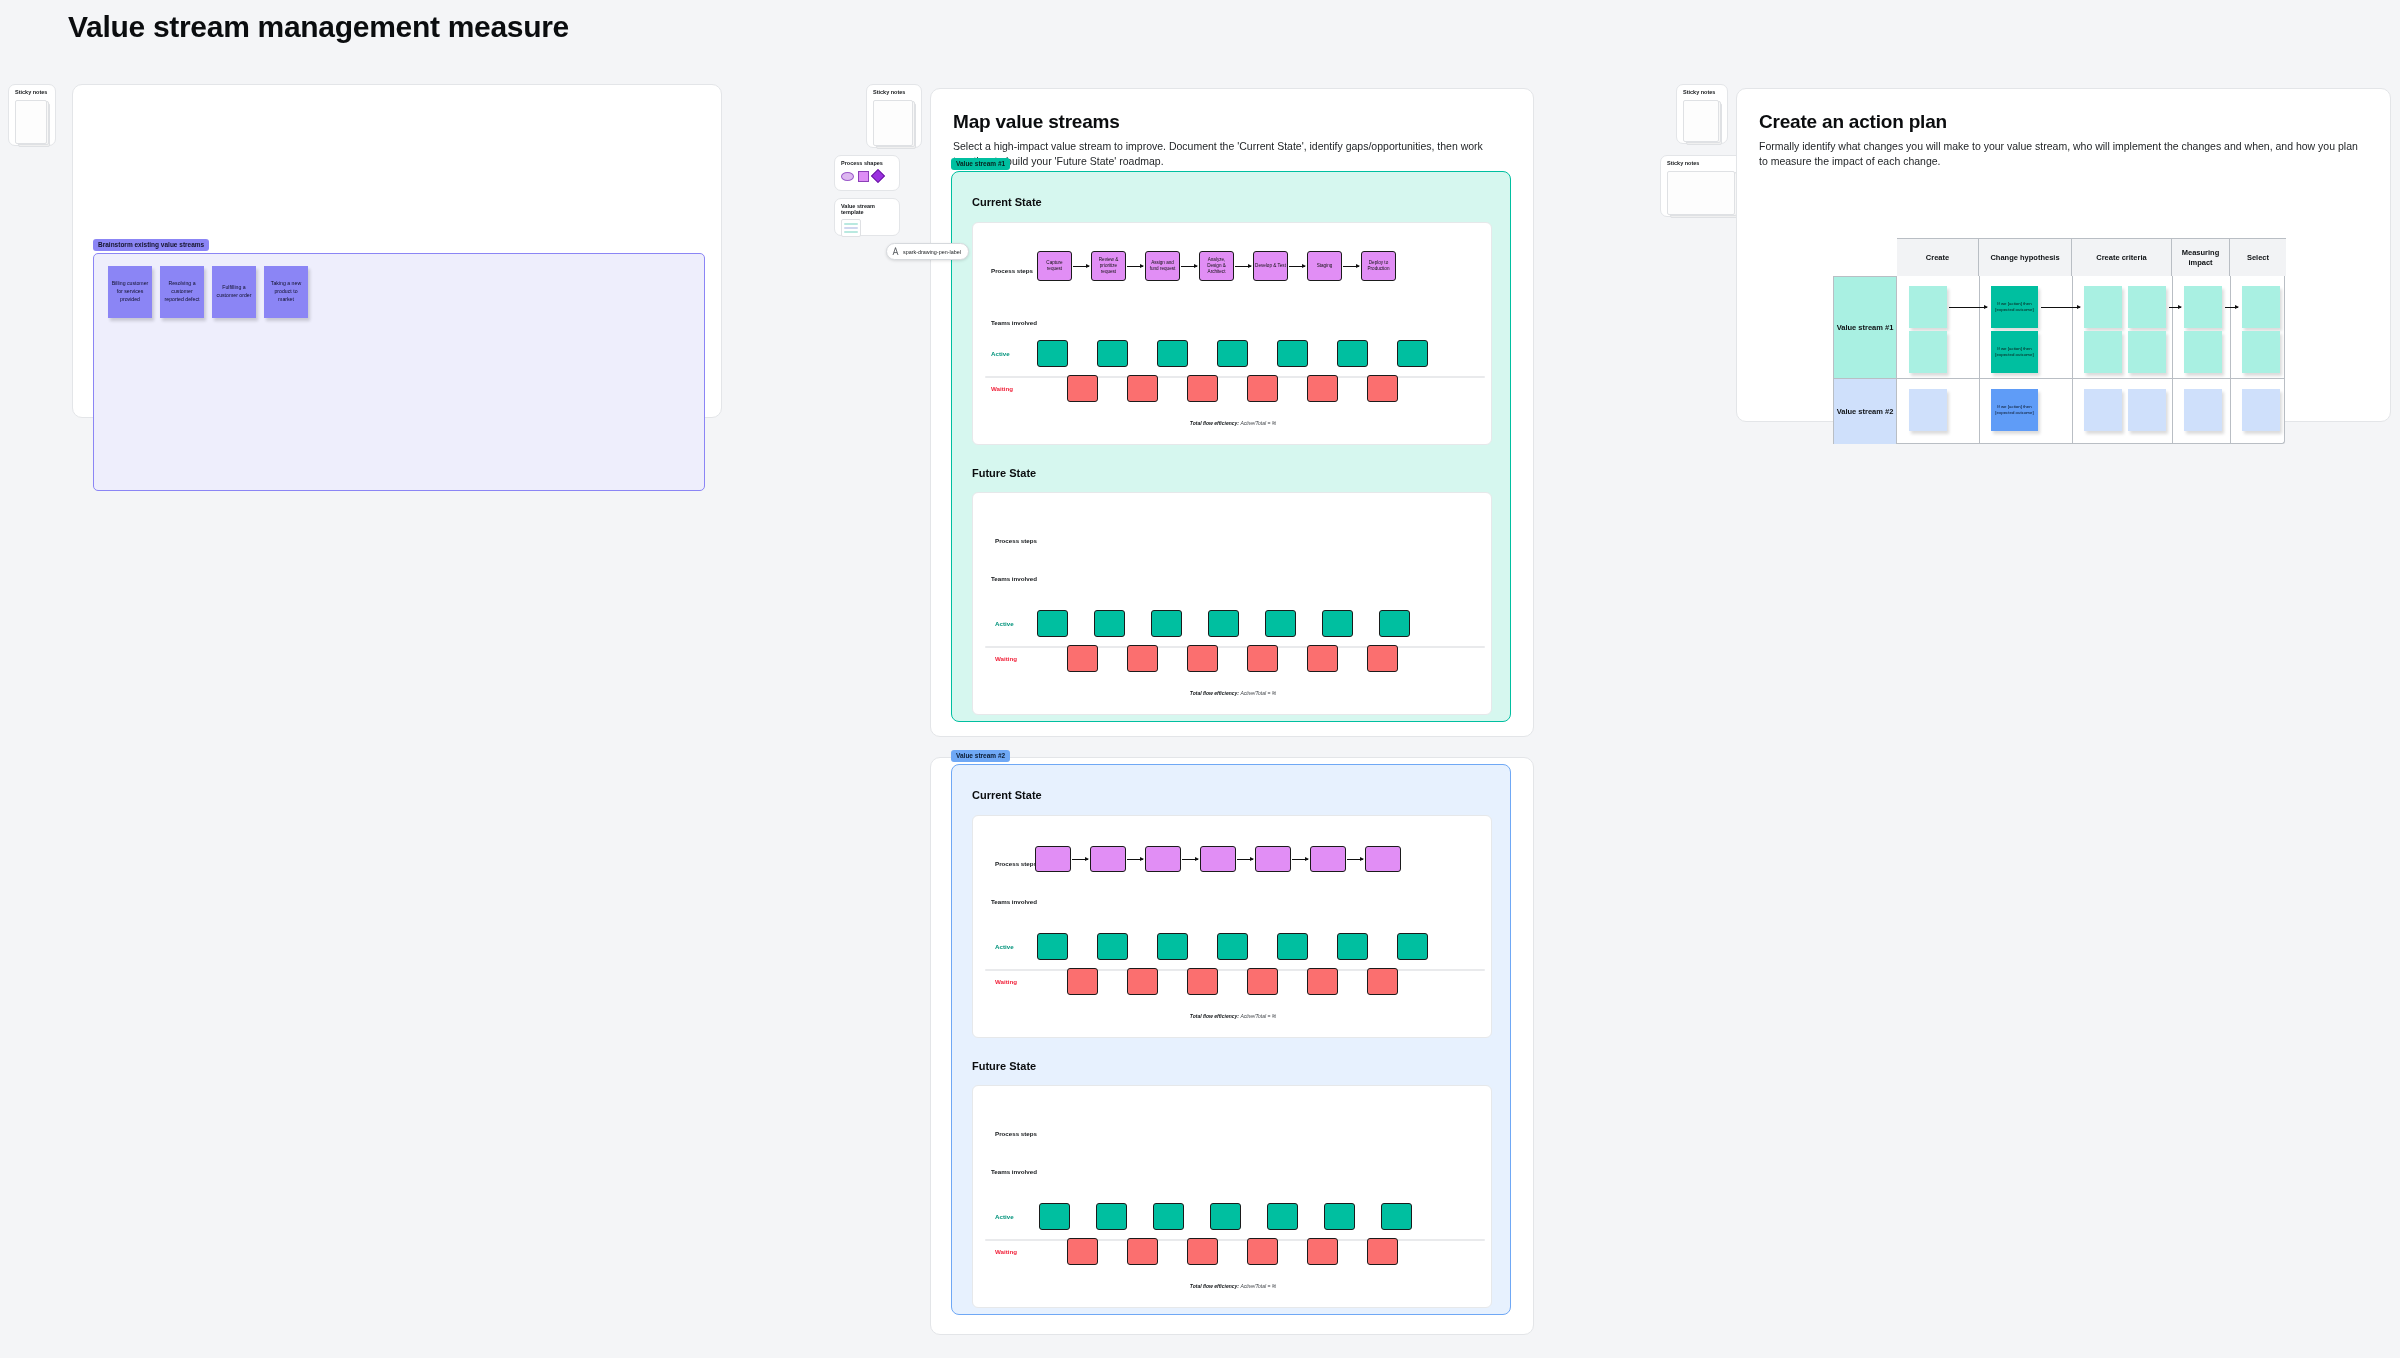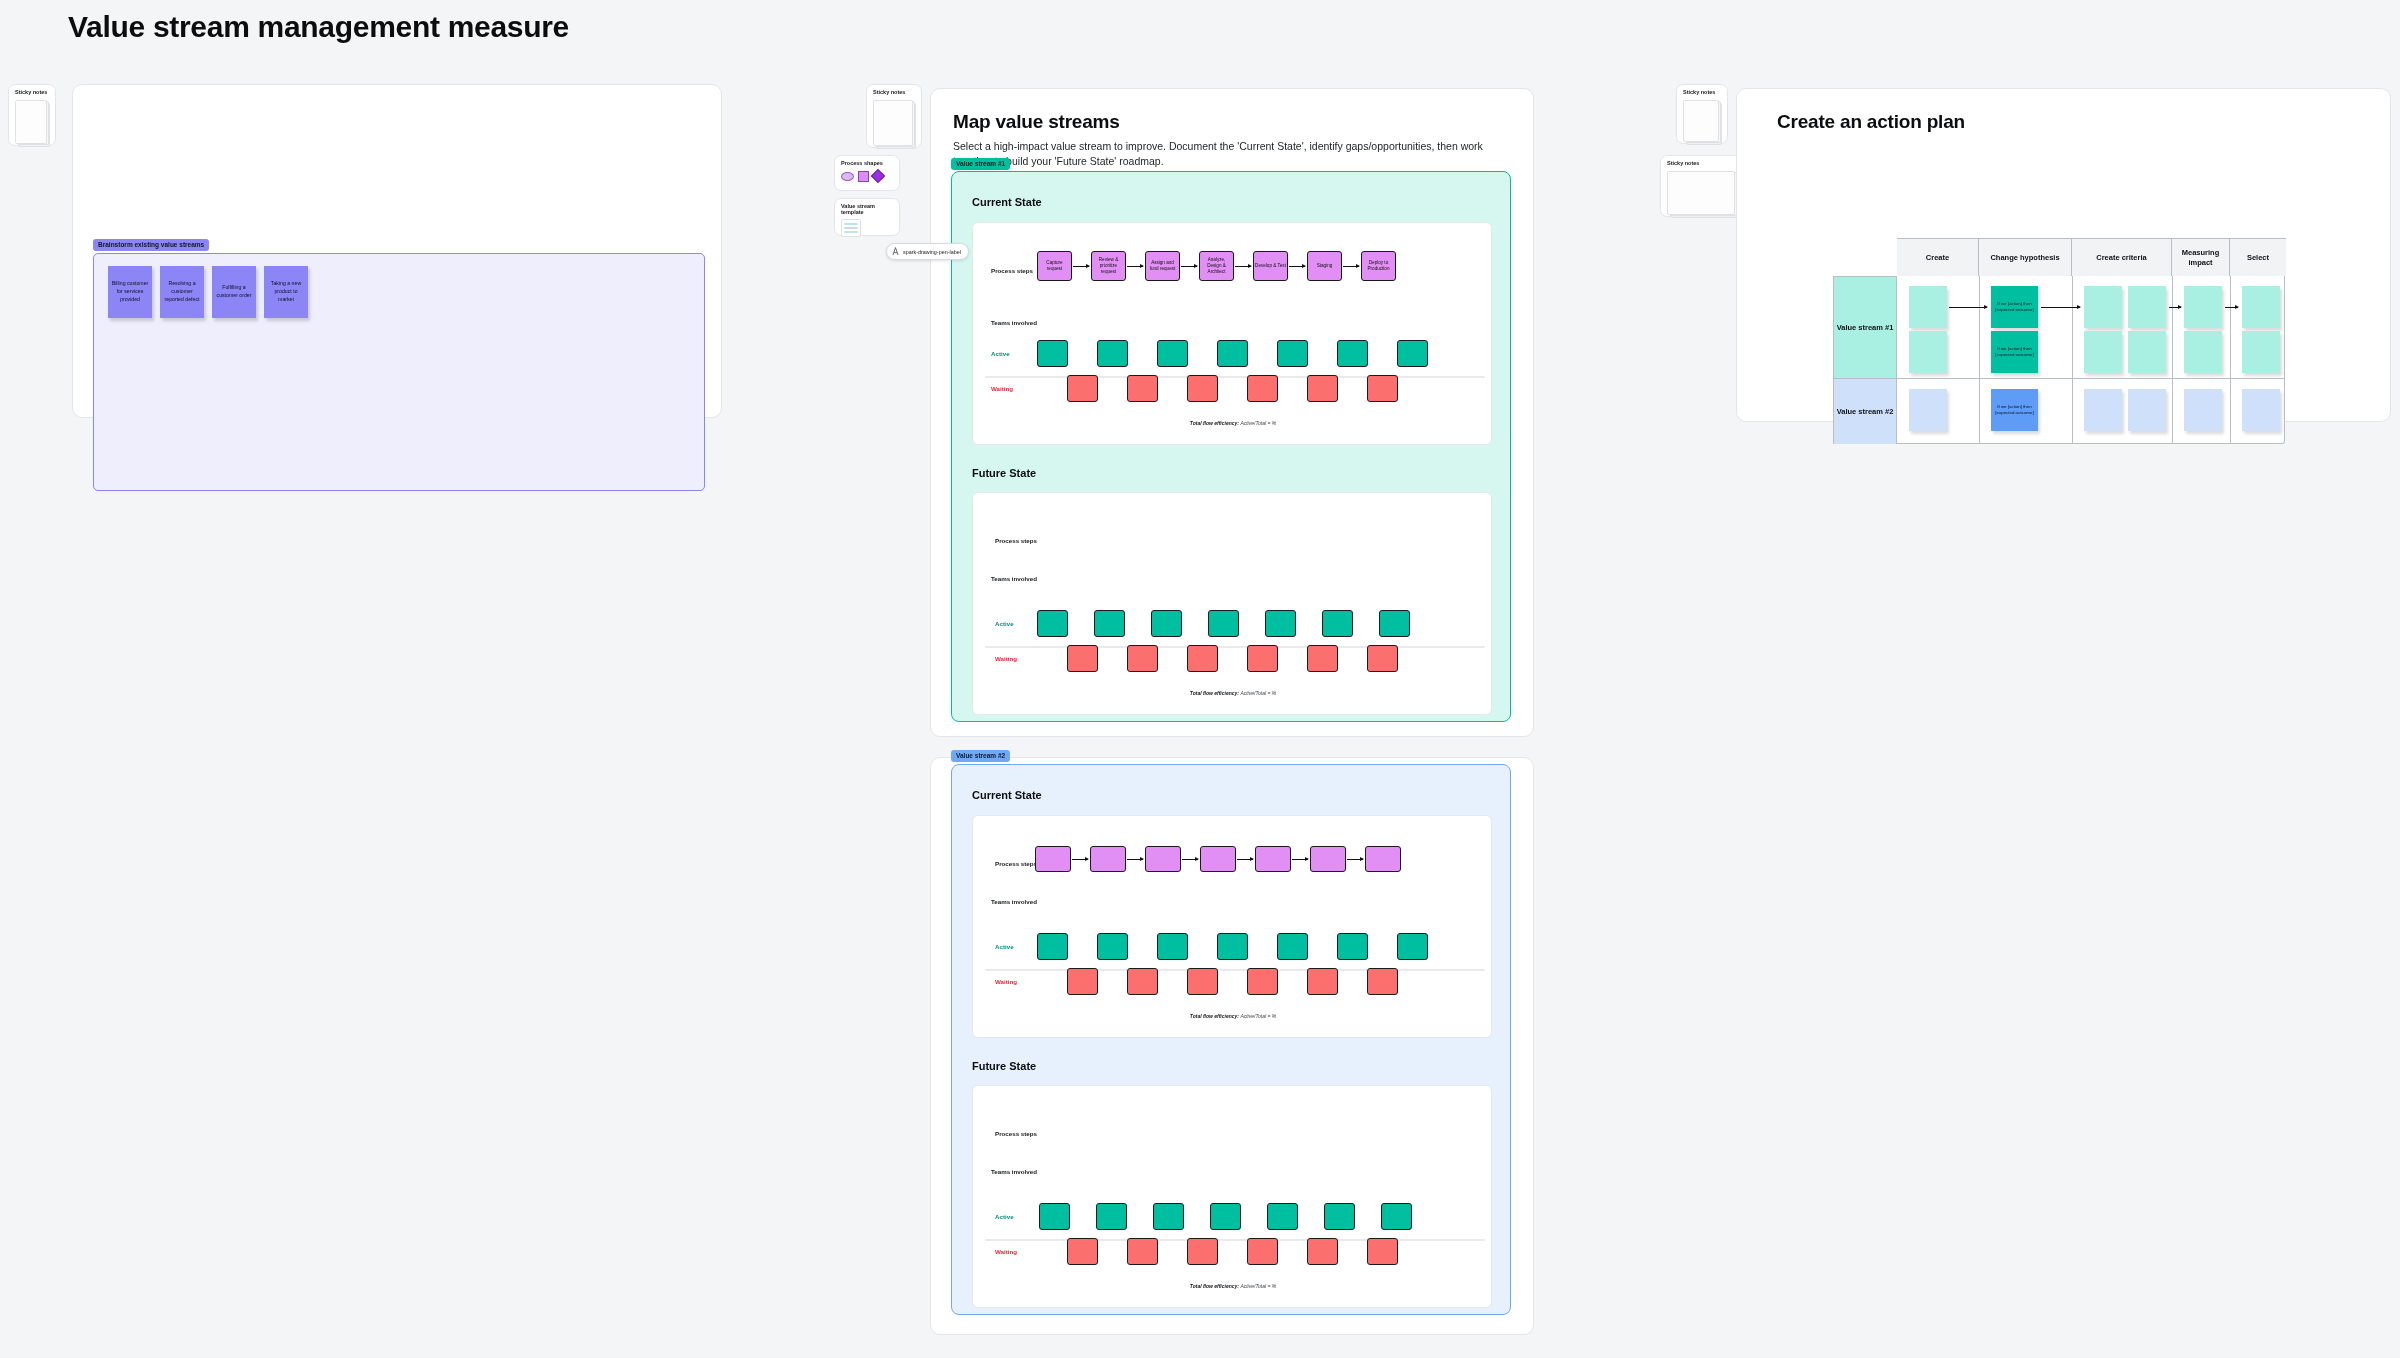--- a/index.html
+++ b/index.html
@@ -409,22 +409,23 @@
   <div class="mini-panel" style="left:1660px; top:155px; width:84px; height:62px;">
     <div class="mini-panel-label">Sticky notes</div>
     <div class="sticky-stack" style="height:44px;">
       <div class="sheet s1"></div>
         <div class="sheet s2"></div>
         <div class="sheet s3"></div>
     </div>
   </div>
 
   <div class="frame" style="left:1736px; top:88px; width:655px; height:334px;">
-    <div style="position:absolute;left:40px;top:22px;width:610px;">
+    <div style="position:absolute;left:22px;top:22px;width:610px;">
       <div class="frame-title">Create an action plan</div>
+      <div class="frame-desc">Formally identify what changes you will make to your value stream, who will implement the changes and when, and how you plan to measure the impact of each change.</div>
     </div>
 
     <div class="ap-table" style="left:96px; top:150px; width:452px; height:205px; border-left:none; border-top:none;">
 
       <div class="ap-head" style="left:64px;  top:-1px; width:82px;  height:38px; border-top:1px solid #b9bec4;">Create</div>
       <div class="ap-head" style="left:146px; top:-1px; width:93px;  height:38px; border-top:1px solid #b9bec4;">Change hypothesis</div>
       <div class="ap-head" style="left:239px; top:-1px; width:100px; height:38px; border-top:1px solid #b9bec4;">Create criteria</div>
       <div class="ap-head" style="left:339px; top:-1px; width:58px;  height:38px; border-top:1px solid #b9bec4;">Measuring impact</div>
       <div class="ap-head" style="left:397px; top:-1px; width:56px;  height:38px; border-top:1px solid #b9bec4; border-right:none;">Select</div>
 

